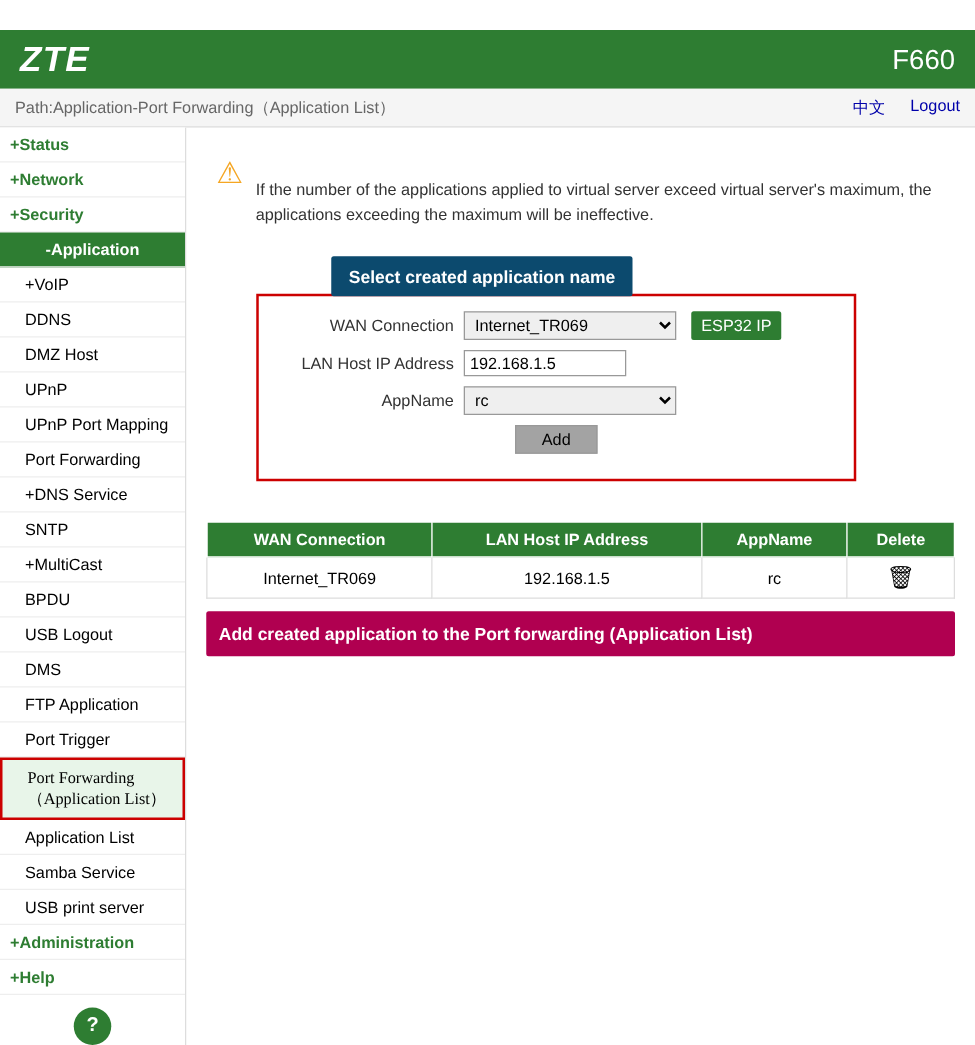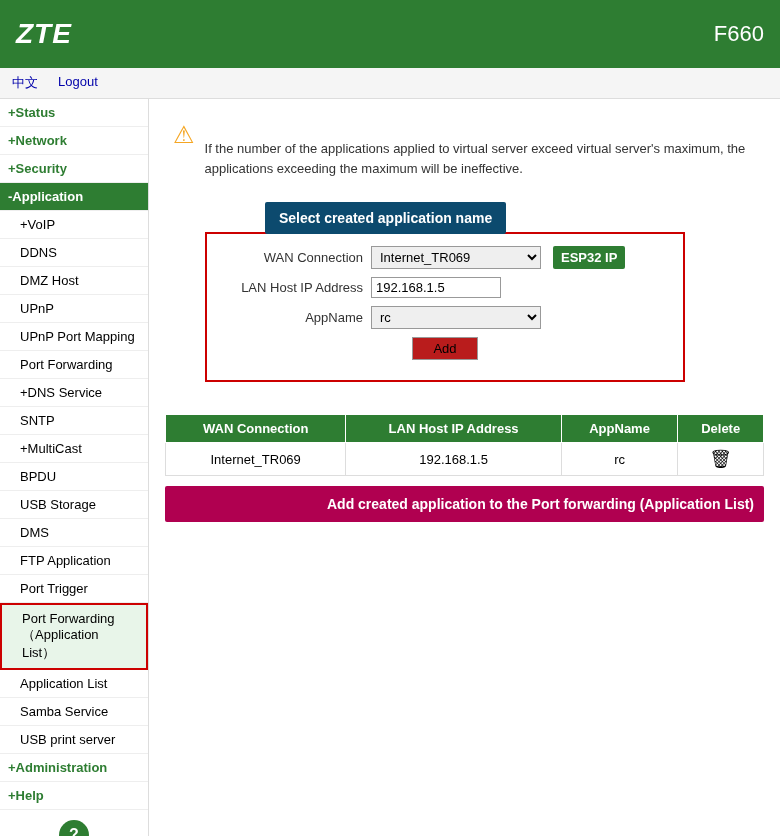--- a/index.html
+++ b/index.html
@@ -1,87 +1,88 @@
 <!DOCTYPE html>
 <html><head>
   <meta charset="utf-8">
   <style>
     * { margin: 0; padding: 0; box-sizing: border-box; }
     body { font-family: Arial, sans-serif; font-size: 13px; background: #fff; width: 780px; min-height: 836px; }
 
     
-    .header { background: #2e7d32; height: 68px; display: flex; align-items: center; justify-content: space-between; padding: 0 16px; }
+    .header { background: #2e7d32; height: 47px; display: flex; align-items: center; justify-content: space-between; padding: 0 16px; margin-top: 24px; }
     .header-logo { color: #fff; font-size: 28px; font-weight: bold; font-style: italic; letter-spacing: 1px; }
     .header-model { color: #fff; font-size: 22px; font-weight: normal; }
 
     
     .topbar { background: #f5f5f5; border-bottom: 1px solid #ddd; padding: 6px 12px; display: flex; align-items: center; justify-content: space-between; }
     .topbar-path { color: #666; font-size: 13px; }
     .topbar-right { display: flex; gap: 20px; }
     .topbar-lang { color: #00a; text-decoration: none; font-size: 13px; }
     .topbar-logout { color: #00a; text-decoration: none; font-size: 13px; }
 
     
     .layout { display: flex; min-height: 740px; }
 
     
     .sidebar { width: 149px; background: #fff; border-right: 1px solid #ddd; flex-shrink: 0; }
     .sidebar-item { padding: 6px 12px; font-size: 13px; cursor: pointer; color: #000; border-bottom: 1px solid #eee; }
     .sidebar-item.section-header { color: #2e7d32; font-weight: bold; padding: 6px 8px; }
-    .sidebar-item.section-header.active-section { background: #2e7d32; color: #fff; }
+    .sidebar-item.section-header.active-section { background: #2e7d32; color: #fff; text-align: center; }
     .sidebar-item.sub { padding-left: 20px; }
-    .sidebar-item.highlighted { background: #e8f5e9; border: 2px solid #c00; }
+    .sidebar-item.highlighted { background: #e8f5e9; border: 2px solid #c00; font-family: Liberation Serif, serif; }
 
     
     .main { flex: 1; padding: 12px 16px; }
 
     
     .warning-box { display: flex; align-items: flex-start; gap: 10px; margin-bottom: 16px; padding: 8px; }
     .warning-icon { font-size: 24px; color: #f5a623; flex-shrink: 0; margin-top: 2px; }
     .warning-text { font-size: 13px; color: #333; line-height: 1.5; margin-top: 20px; }
 
     
     .config-box { border: 2px solid #c00; padding: 12px 16px; margin-bottom: 16px; display: inline-block; width: 480px; }
     .config-row { display: flex; align-items: center; margin-bottom: 8px; gap: 8px; }
     .config-label { width: 140px; text-align: right; font-size: 13px; color: #333; }
     .config-select { width: 170px; font-size: 13px; padding: 2px 4px; border: 1px solid #999; }
     .config-input { width: 130px; font-size: 13px; padding: 2px 4px; border: 1px solid #999; }
     .config-center { display: flex; justify-content: center; }
-    .btn-add { background: #b91c1c; border: 1px solid #999; padding: 3px 20px; font-size: 13px; cursor: pointer; }
+    .btn-add { background: #a3a3a3; border: 1px solid #999; padding: 3px 20px; font-size: 13px; cursor: pointer; }
 
     
     .callout-box { background: #0c4a6e; color: #fff; font-size: 14px; font-weight: bold; padding: 8px 14px; border-radius: 2px; display: inline-block; position: relative; margin-bottom: 4px; }
 
     
-    .esp32-label { background: #2e7d32; color: #fff; font-size: 13px; font-weight: bold; padding: 4px 8px; border-radius: 2px; margin-left: 8px; display: inline-block; }
+    .esp32-label { background: #2e7d32; color: #fff; font-size: 13px; font-weight: normal; padding: 4px 8px; border-radius: 2px; margin-left: 8px; display: inline-block; }
 
     
     .data-table { width: 100%; border-collapse: collapse; margin-top: 4px; }
     .data-table th { background: #2e7d32; color: #fff; padding: 6px 10px; text-align: center; font-size: 13px; border: 1px solid #fff; }
     .data-table td { padding: 5px 10px; text-align: center; font-size: 13px; border: 1px solid #ddd; background: #fff; }
 
     
-    .action-bar { background: #b00050; color: #fff; text-align: right; padding: 10px; font-size: 14px; font-weight: bold; border-radius: 2px; margin-top: 10px; cursor: pointer; width: 100%; }
+    .action-bar { background: #b00050; color: #fff; text-align: left; padding: 10px; font-size: 14px; font-weight: bold; border-radius: 2px; margin-top: 10px; cursor: pointer; width: 100%; }
 
     
     .help-btn { width: 30px; height: 30px; border-radius: 50%; background: #2e7d32; color: #fff; font-size: 16px; font-weight: bold; display: flex; align-items: center; justify-content: center; margin: 10px auto; cursor: pointer; }
 
     
     .footer { background: #2e7d32; height: 18px; position: relative; overflow: hidden; }
     .footer-stripe { position: absolute; right: 0; top: 0; width: 120px; height: 18px; background: #fff; clip-path: polygon(20px 0, 100% 0, 100% 100%, 0% 100%); opacity: 0.3; }
   </style>
 </head>
 <body>
 
 <div class="header">
   <span class="header-logo">ZTE</span>
   <span class="header-model">F660</span>
 </div>
 
 <div class="topbar">
+  <span class="topbar-path">Path:Application-Port Forwarding（Application List）</span>
   <div class="topbar-right">
     <a class="topbar-lang">中文</a>
     <a class="topbar-logout">Logout</a>
   </div>
 </div>
 
 <div class="layout">
 
   <div class="sidebar">
     <div class="sidebar-item section-header">+Status</div>
@@ -91,21 +92,21 @@
     <div class="sidebar-item sub">+VoIP</div>
     <div class="sidebar-item sub">DDNS</div>
     <div class="sidebar-item sub">DMZ Host</div>
     <div class="sidebar-item sub">UPnP</div>
     <div class="sidebar-item sub">UPnP Port Mapping</div>
     <div class="sidebar-item sub">Port Forwarding</div>
     <div class="sidebar-item sub">+DNS Service</div>
     <div class="sidebar-item sub">SNTP</div>
     <div class="sidebar-item sub">+MultiCast</div>
     <div class="sidebar-item sub">BPDU</div>
-    <div class="sidebar-item sub">USB Storage</div>
+    <div class="sidebar-item sub">USB Logout</div>
     <div class="sidebar-item sub">DMS</div>
     <div class="sidebar-item sub">FTP Application</div>
     <div class="sidebar-item sub">Port Trigger</div>
     <div class="sidebar-item sub highlighted" style="border: 2px solid #c00; background: #e8f5e9;">Port Forwarding （Application List）</div>
     <div class="sidebar-item sub">Application List</div>
     <div class="sidebar-item sub">Samba Service</div>
     <div class="sidebar-item sub">USB print server</div>
     <div class="sidebar-item section-header">+Administration</div>
     <div class="sidebar-item section-header">+Help</div>
     <div class="help-btn">?</div>

